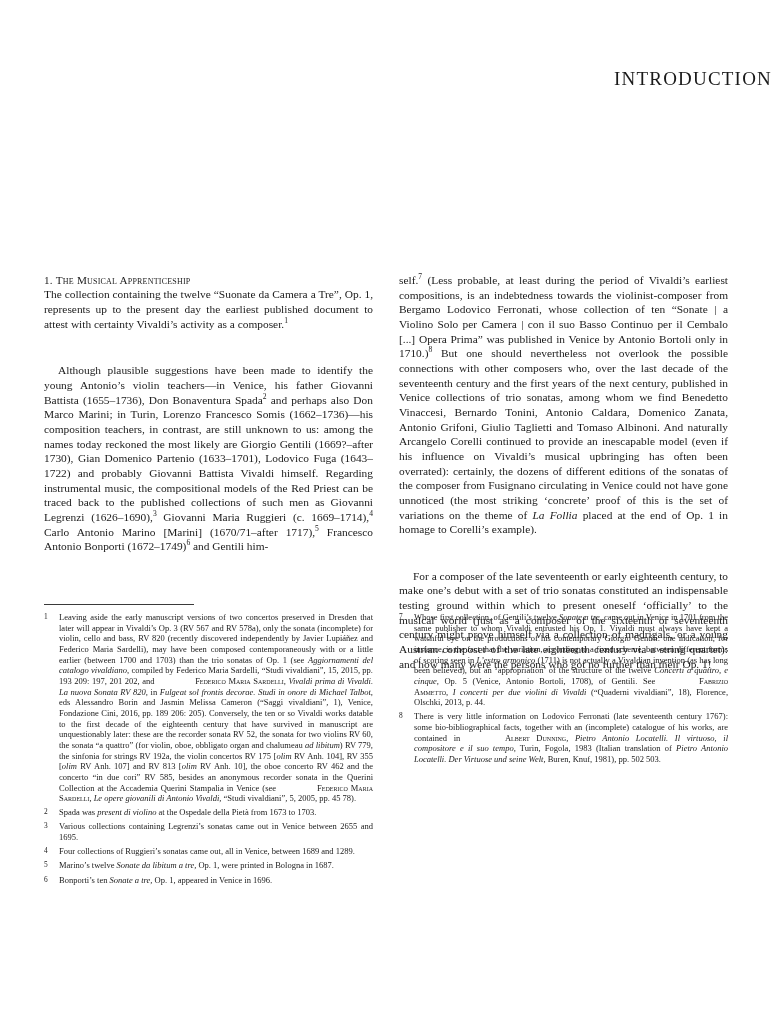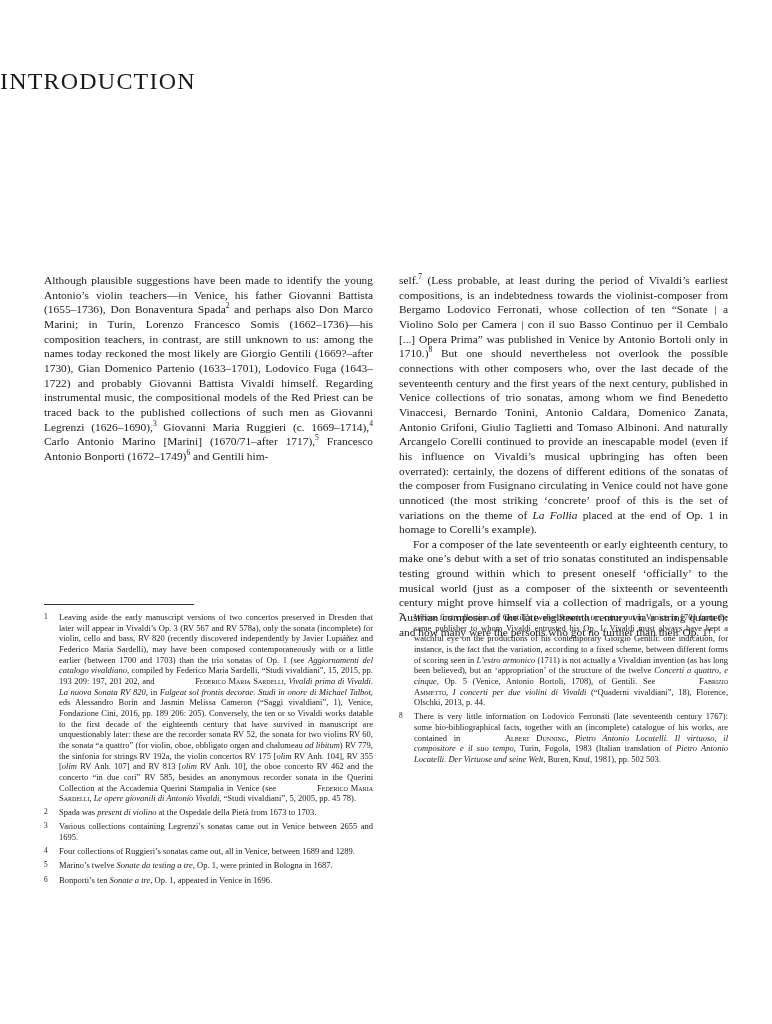--- a/index.html
+++ b/index.html
@@ -16,22 +16,22 @@
     overflow: hidden;
   }
   .page {
     width: 772px;
     height: 1024px;
     position: relative;
     box-sizing: border-box;
     padding: 0;
   }
   .page-title {
-    text-align: left;
-    font-size: 24px;
+    text-align: right;
+    font-size: 19px;
     letter-spacing: 1.2px;
     margin-top: 68px;
     font-weight: normal;
     font-family: "Liberation Serif", serif;
   }
   .columns {
     position: absolute;
     top: 205px;
     left: 44px;
     right: 44px;
@@ -53,20 +53,21 @@
   }
   .smallcaps {
     font-variant: small-caps;
   }
   p.body-par {
     margin: 0;
     text-indent: 0;
   }
   p.body-par + p.body-par {
     text-indent: 14px;
+    margin-top: 32px;
   }
   sup {
     font-size: 7.6px;
     vertical-align: super;
     line-height: 0;
   }
   .rule {
     position: absolute;
     left: 44px;
     top: 536px;
@@ -110,20 +111,22 @@
 </head>
 <body>
 
 <div class="page">
 
   <h1 class="page-title">INTRODUCTION</h1>
 
   <div class="columns">
 
     <div class="col col-left">
+      <p class="section-head"><span>1.</span> <span class="smallcaps">The Musical Apprenticeship</span></p>
+      <p class="body-par"><span>The collection containing the twelve “Suonate da Camera a Tre”, Op. 1, represents up to the present day the earliest published document to attest with certainty Vivaldi’s activity as a composer.</span><sup>1</sup></p>
       <p class="body-par">Although plausible suggestions have been made to identify the young Antonio’s violin teachers—in Venice, his father Giovanni Battista (1655–1736), Don Bonaventura Spada<sup>2</sup> and perhaps also Don Marco Marini; in Turin, Lorenzo Francesco Somis (1662–1736)—his composition teachers, in contrast, are still unknown to us: among the names today reckoned the most likely are Giorgio Gentili (1669?–after 1730), Gian Domenico Partenio (1633–1701), Lodovico Fuga (1643–1722) and probably Giovanni Battista Vivaldi himself. Regarding instrumental music, the compositional models of the Red Priest can be traced back to the published collections of such men as Giovanni Legrenzi (1626–1690),<sup>3</sup> Giovanni Maria Ruggieri (c. 1669–1714),<sup>4</sup> Carlo Antonio Marino [Marini] (1670/71–after 1717),<sup>5</sup> Francesco Antonio Bonporti (1672–1749)<sup>6</sup> and Gentili him-</p>
     </div>
 
     <div class="col col-right">
       <p class="body-par">self.<sup>7</sup> (Less probable, at least during the period of Vivaldi’s earliest compositions, is an indebtedness towards the violinist-composer from Bergamo Lodovico Ferronati, whose collection of ten “Sonate | a Violino Solo per Camera | con il suo Basso Continuo per il Cembalo [...] Opera Prima” was published in Venice by Antonio Bortoli only in 1710.)<sup>8</sup> But one should nevertheless not overlook the possible connections with other composers who, over the last decade of the seventeenth century and the first years of the next century, published in Venice collections of trio sonatas, among whom we find Benedetto Vinaccesi, Bernardo Tonini, Antonio Caldara, Domenico Zanata, Antonio Grifoni, Giulio Taglietti and Tomaso Albinoni. And naturally Arcangelo Corelli continued to provide an inescapable model (even if his influence on Vivaldi’s musical upbringing has often been overrated): certainly, the dozens of different editions of the sonatas of the composer from Fusignano circulating in Venice could not have gone unnoticed (the most striking ‘concrete’ proof of this is the set of variations on the theme of <i>La Follia</i> placed at the end of Op. 1 in homage to Corelli’s example).</p>
       <p class="body-par">For a composer of the late seventeenth or early eighteenth century, to make one’s debut with a set of trio sonatas constituted an indispensable testing ground within which to present oneself ‘officially’ to the musical world (just as a composer of the sixteenth or seventeenth century might prove himself via a collection of madrigals, or a young Austrian composer of the late eighteenth century via a string quartet): and how many were the persons who got no further than their Op. 1!</p>
     </div>
 
   </div>
 
@@ -143,21 +146,21 @@
       <div class="fn">
         <div class="fn-num">3</div>
         <div class="fn-body">Various collections containing Legrenzi’s sonatas came out in Venice between 2655 and 1695.</div>
       </div>
       <div class="fn">
         <div class="fn-num">4</div>
         <div class="fn-body">Four collections of Ruggieri’s sonatas came out, all in Venice, between 1689 and 1289.</div>
       </div>
       <div class="fn">
         <div class="fn-num">5</div>
-        <div class="fn-body">Marino’s twelve <i>Sonate da testing a tre</i>, Op. 1, were printed in Bologna in 1687.</div>
+        <div class="fn-body">Marino’s twelve <i>Sonate da libitum a tre</i>, Op. 1, were printed in Bologna in 1687.</div>
       </div>
       <div class="fn">
         <div class="fn-num">6</div>
         <div class="fn-body">Bonporti’s ten <i>Sonate a tre</i>, Op. 1, appeared in Venice in 1696.</div>
       </div>
     </div>
 
     <div class="fn-col">
       <div class="fn">
         <div class="fn-num">7</div>

